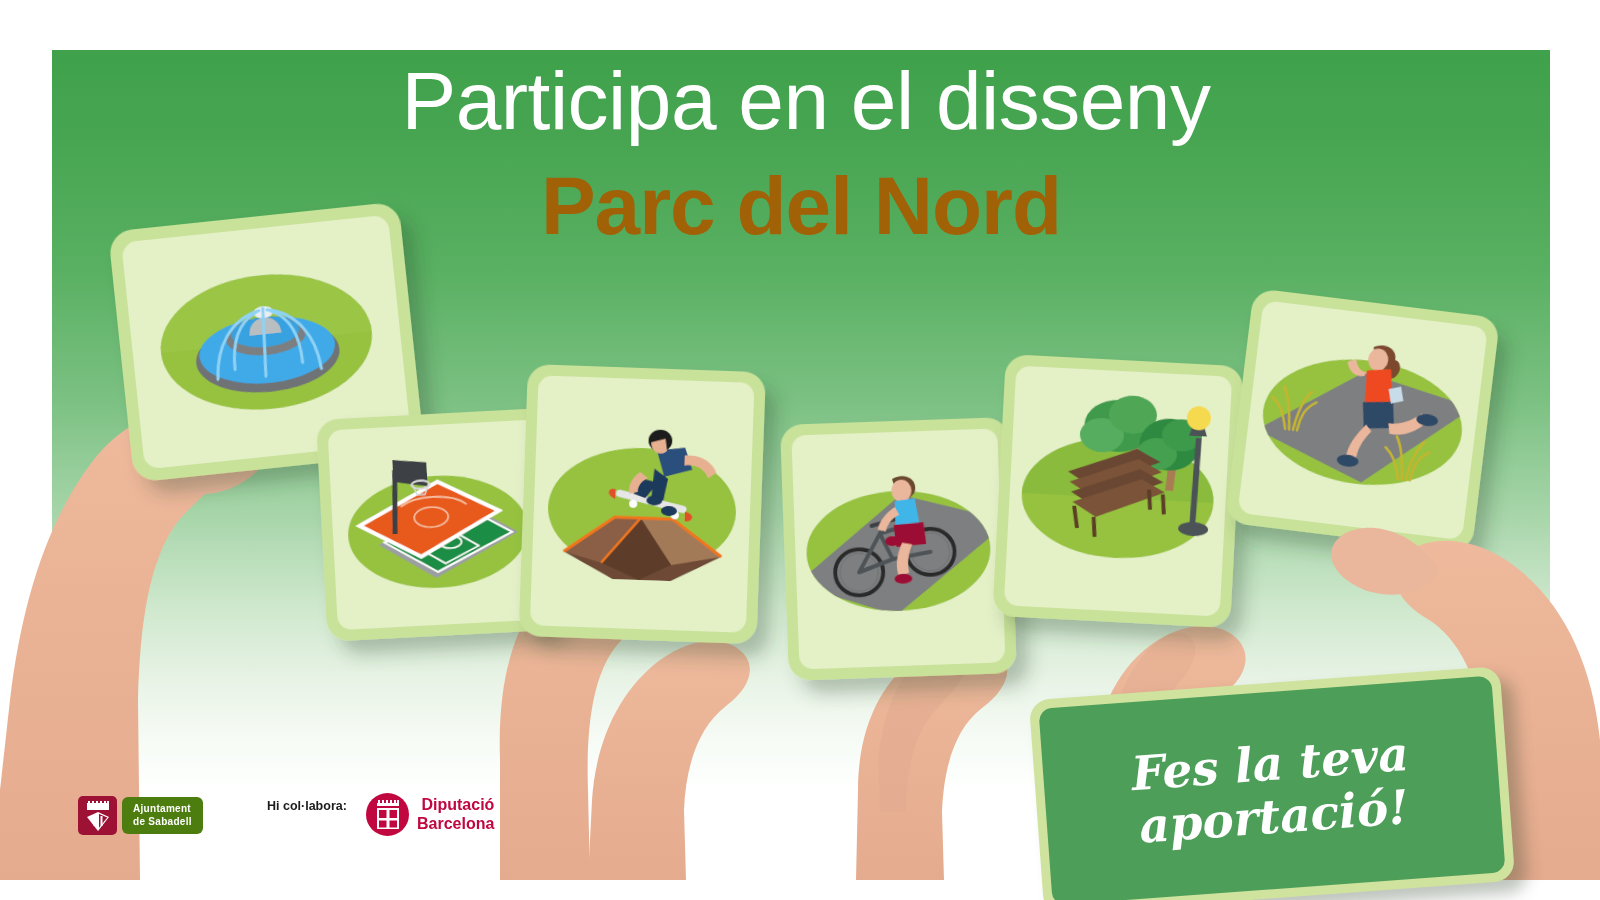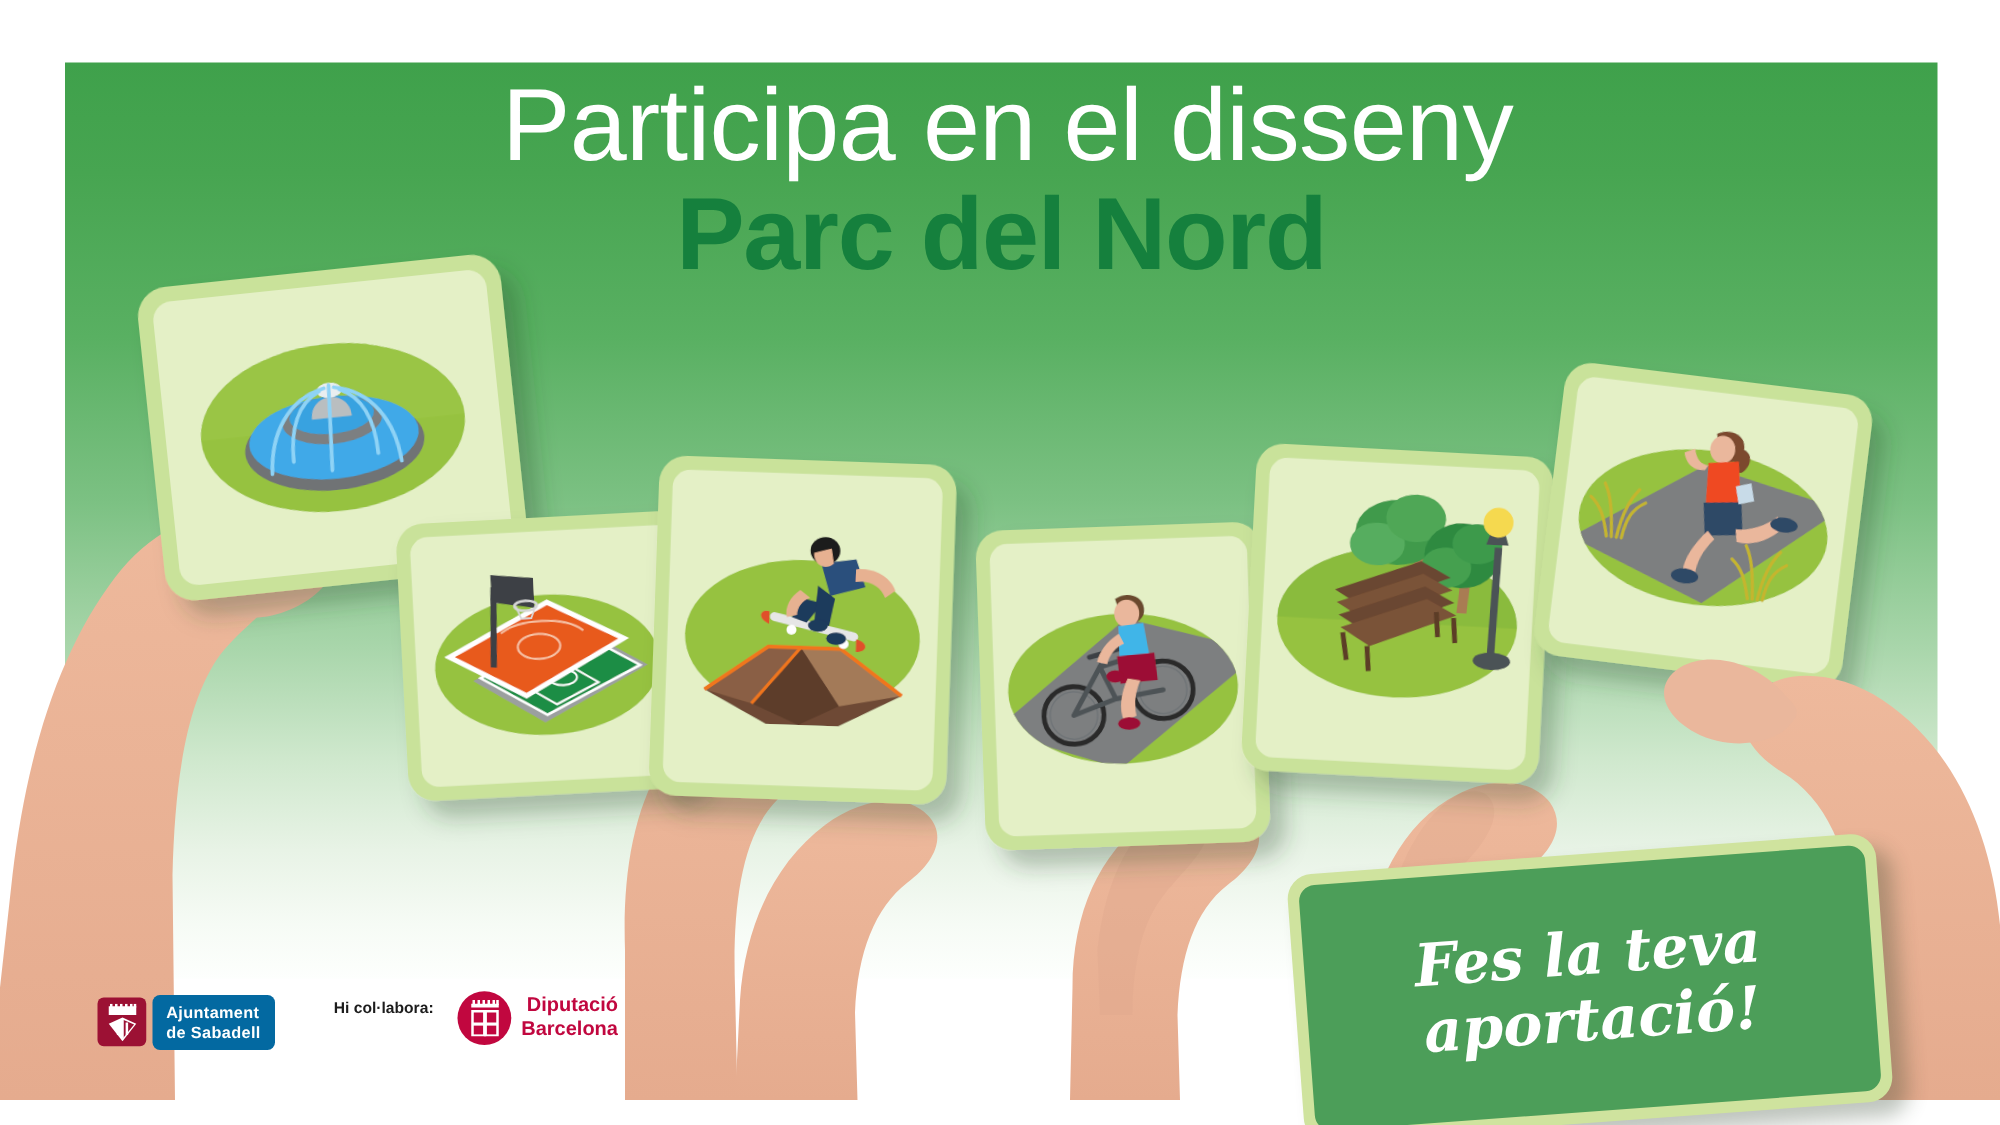--- a/index.html
+++ b/index.html
@@ -21,22 +21,22 @@
     position:absolute;left:52px;top:62px;width:1498px;
     text-align:center;line-height:0.96;pointer-events:none;
   }
   .hl-line{
     display:block;color:#ffffff;font-weight:400;font-size:82px;
     letter-spacing:-0.5px;font-family:"Liberation Sans",sans-serif;
   }
   .hl-line.l1{padding-left:10px;}
   .hl-line.l2{margin-top:8px;}
   .hl-strong{
-    display:block;color:#15803d;font-weight:700;font-size:82px;
-    margin-top:8px;letter-spacing:-1px;
+    display:block;color:#a16207;font-weight:700;font-size:82px;
+    margin-top:26px;letter-spacing:-1px;
   }
 
   
   .cta{
     position:absolute;left:1036px;top:683px;width:472px;height:215px;
     background:#cfe39e;border-radius:20px;padding:9px;box-sizing:border-box;
     transform:rotate(-4.2deg);
     box-shadow:12px 12px 16px rgba(40,60,35,0.30);
   }
   .cta-inner{
@@ -51,22 +51,22 @@
 
   
   .footer{position:absolute;left:0;top:790px;width:1600px;height:70px;}
 
   .aj-logo{position:absolute;left:78px;top:6px;display:flex;align-items:center;gap:5px;}
   .aj-shield{
     width:39px;height:39px;background:#9c1134;border-radius:5px;
     position:relative;display:flex;align-items:center;justify-content:center;
   }
   .aj-name{
-    background:#0369a1;border-radius:6px;color:#fff;
-    font-size:13px;font-weight:700;line-height:1.22;
+    background:#4d7c0f;border-radius:6px;color:#fff;
+    font-size:10px;font-weight:700;line-height:1.22;
     padding:6px 11px;letter-spacing:0.3px;white-space:pre-line;
   }
 
   .collab-label{
     position:absolute;left:267px;top:9px;font-size:12.5px;color:#1c1c1c;font-weight:600;
   }
 
   .dib-logo{position:absolute;left:366px;top:3px;display:flex;align-items:center;gap:8px;text-align:right;}
   .dib-circle{
     width:43px;height:43px;border-radius:50%;background:#c1073f;

